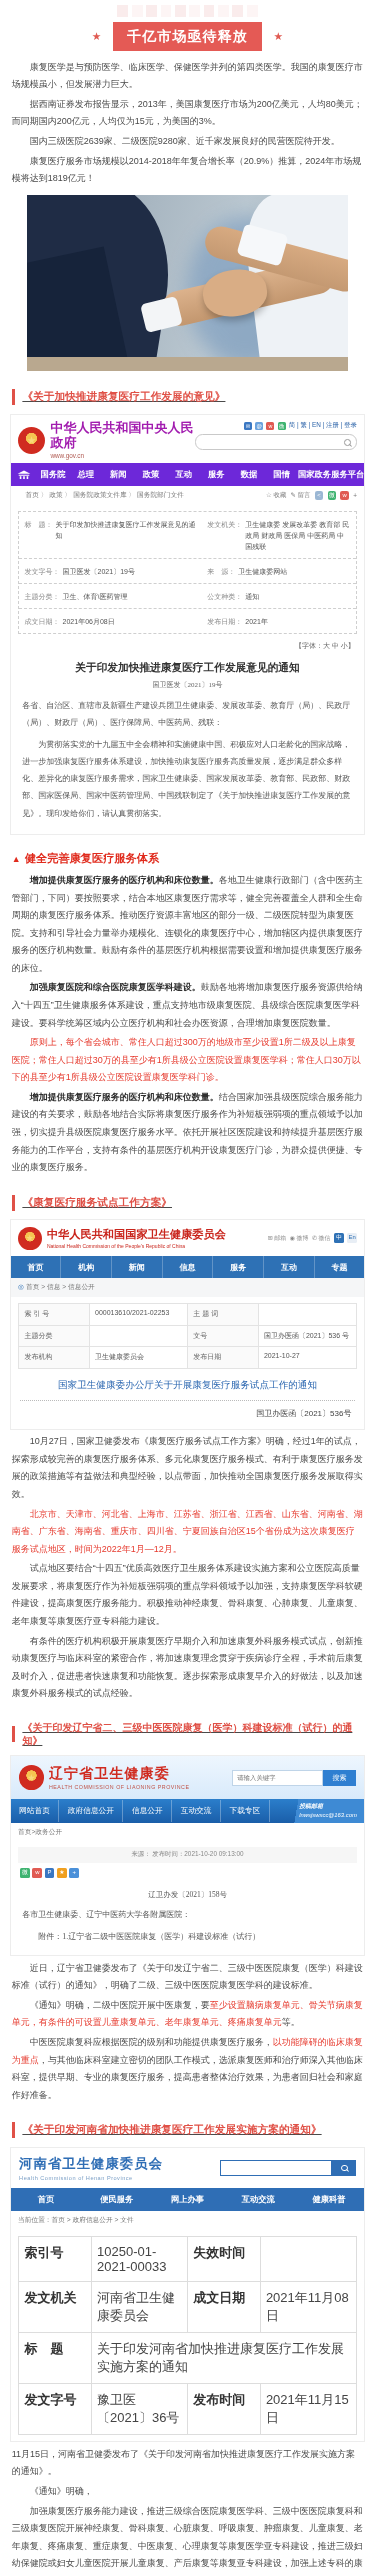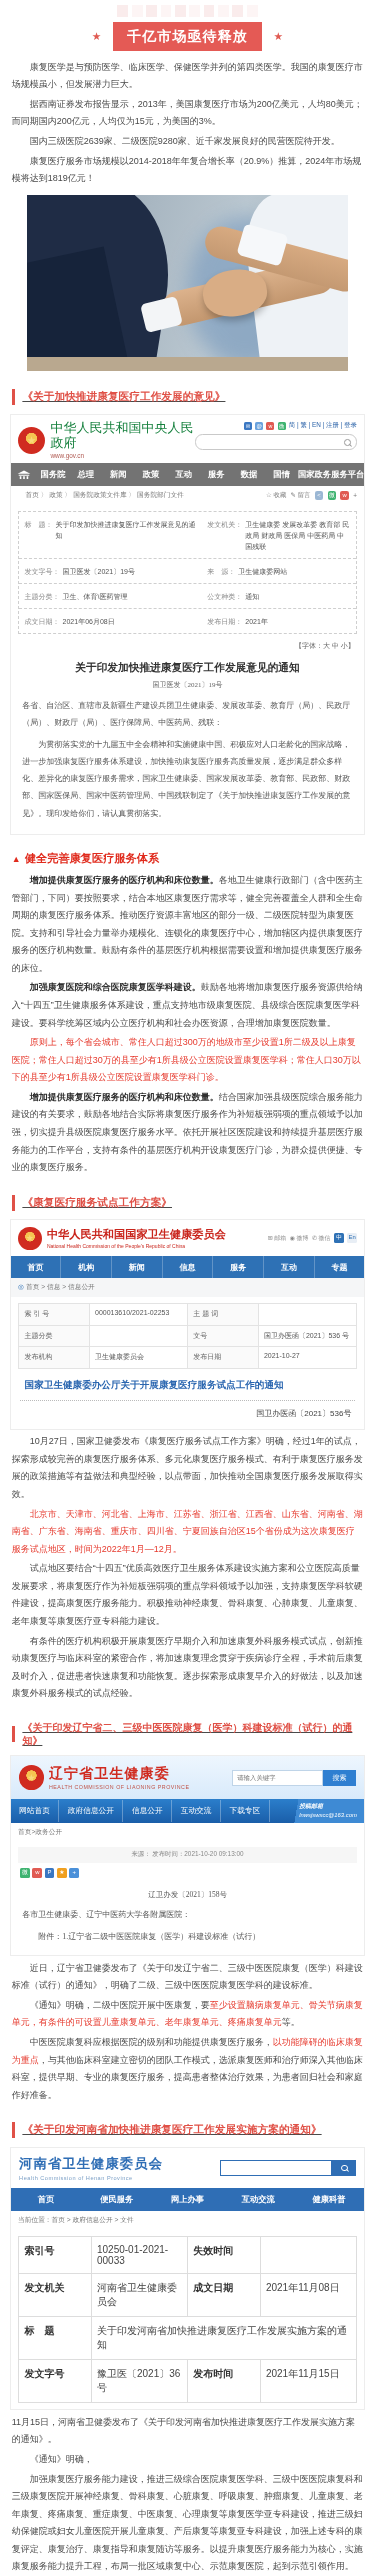--- a/index.html
+++ b/index.html
@@ -53,27 +53,27 @@
   .doc-sub{text-align:center;font-family:"Liberation Serif",serif;font-size:7px;color:#666;margin-bottom:7.5px;}
   .doc-body{font-family:"Liberation Serif",serif;font-size:8px;color:#555;line-height:2.15;margin:4.3px 11.7px;}
   .doc-body.ind{text-indent:2em;}
   .mag{display:inline-block;width:4.8px;height:4.8px;border:1.1px solid #999;border-radius:50%;position:relative;}
   .mag:after{content:'';position:absolute;width:3.2px;height:1.1px;background:#999;transform:rotate(45deg);right:-2.7px;bottom:-1.1px;}
 
   
   .gov-head{display:flex;justify-content:space-between;align-items:flex-start;padding:6.4px 7.5px 4.3px;}
   .gov-brand{display:flex;align-items:center;gap:5.3px;}
   .emblem{width:27px;height:27px;border-radius:50%;background:radial-gradient(circle at 50% 42%,#f5c451 0 26%,#d02b20 28%);display:flex;align-items:center;justify-content:center;color:#f8d97a;font-size:10.7px;flex:0 0 auto;}
-  .gov-title{color:#15803d;font-size:13px;font-weight:normal;line-height:1.15;}
+  .gov-title{color:#a21caf;font-size:13px;font-weight:bold;line-height:1.15;}
   .gov-url{color:#b05a52;font-size:6.4px;margin-top:1.1px;}
   .gov-right{display:flex;flex-direction:column;align-items:flex-end;gap:4.3px;}
   .gov-icons{display:flex;align-items:center;gap:3.2px;font-size:6.4px;color:#2a62a8;}
   .mini{display:inline-block;width:8px;height:8px;border-radius:1.6px;font-size:5.3px;line-height:8px;text-align:center;color:#fff;}
   .searchpill{width:149px;height:14px;border:0.5px solid #c9c9c9;border-radius:7.5px;display:flex;align-items:center;justify-content:flex-end;padding:0 5.3px;}
-  .gov-nav{display:flex;align-items:stretch;background:#737373;color:#fff;}
+  .gov-nav{display:flex;align-items:stretch;background:#6d28d9;color:#fff;}
   .gov-nav .item{flex:1;display:flex;align-items:center;justify-content:center;font-size:8.3px;font-weight:bold;padding:5.9px 0;white-space:nowrap;}
   .gov-nav .item.wide{flex:1.9;}
   .gov-crumbrow{display:flex;justify-content:space-between;align-items:center;padding:0 7.5px;}
   .crumb-acts{display:flex;align-items:center;gap:4.3px;font-size:6.4px;color:#777;}
   .dot-ic{display:inline-block;width:8.5px;height:8.5px;border-radius:2.1px;color:#fff;font-size:5.9px;line-height:8.5px;text-align:center;}
   .fontbar{text-align:right;font-size:7px;color:#666;margin:5.3px 9.6px 0;}
 
   
   .nhc-head{display:flex;justify-content:space-between;align-items:center;padding:6.4px 7.5px;}
   .nhc-title{color:#c9251c;font-weight:bold;font-size:11.2px;line-height:1.2;}
@@ -83,21 +83,21 @@
   .nhc-nav{display:flex;background:#2e71b5;color:#fff;}
   .nhc-nav .item{flex:1;text-align:center;font-size:8px;font-weight:bold;padding:5.3px 0;border-right:0.5px solid rgba(255,255,255,.25);}
   .nhc-nav .item:last-child{border-right:none;}
   .nhc-crumb{background:#f5f6f7;}
   .grid-tbl{margin:6.4px 7.5px;border:0.5px solid #e3e3e3;font-size:7px;color:#555;}
   .grid-tbl .row{display:flex;border-bottom:0.5px solid #e3e3e3;}
   .grid-tbl .row:last-child{border-bottom:none;}
   .grid-tbl .lblc{flex:0 0 59px;padding:5.3px;background:#fafafa;color:#666;border-right:0.5px solid #e3e3e3;}
   .grid-tbl .valc{flex:1;padding:5.3px;border-right:0.5px solid #e3e3e3;}
   .grid-tbl .valc:last-child{border-right:none;}
-  .nhc-doc-title{text-align:left;color:#2a66b0;font-size:9.6px;font-weight:bold;margin:10.7px 14px 7.5px;}
+  .nhc-doc-title{text-align:center;color:#2a66b0;font-size:9.6px;font-weight:normal;margin:10.7px 14px 7.5px;}
   .dotline{border-top:0.5px dotted #bbb;margin:0 9.6px;}
   .docno-right{text-align:right;font-size:8px;color:#444;margin:7.5px 13px 9.6px;}
 
   
   .ln-head{background:linear-gradient(#eef6fe,#d8eafb);display:flex;justify-content:space-between;align-items:center;padding:8.5px 8.5px;}
   .ln-brand{display:flex;align-items:center;gap:5.3px;}
   .ln-title{color:#d02b20;font-size:14px;font-weight:bold;letter-spacing:1.1px;}
   .ln-en{color:#c05348;font-size:5.3px;letter-spacing:0.5px;margin-top:1.6px;}
   .ln-search{display:flex;}
   .ln-input{width:91px;height:16px;border:0.5px solid #bfd4e8;background:#fff;font-size:6.4px;color:#999;padding:0 4.3px;box-sizing:border-box;}
@@ -113,21 +113,21 @@
   .hn-head{display:flex;justify-content:space-between;align-items:center;padding:7.5px 8.5px;}
   .hn-title{color:#2f6eb5;font-size:13.3px;font-weight:bold;letter-spacing:1.1px;}
   .hn-en{color:#7da0c6;font-size:5.6px;letter-spacing:0.5px;margin-top:1.6px;}
   .hn-search{display:flex;}
   .hn-input{width:112px;height:16px;border:1.1px solid #2f6eb5;box-sizing:border-box;background:#fff;}
   .hn-btn{width:23.5px;height:16px;background:#2f6eb5;display:flex;align-items:center;justify-content:center;border:none;}
   .hn-btn .mag{border-color:#fff;}
   .hn-btn .mag:after{background:#fff;}
   .hn-nav{display:flex;background:#2f6eb5;color:#fff;}
   .hn-nav .item{flex:1;text-align:center;font-size:8.3px;font-weight:bold;padding:5.9px 0;}
-  .hn-tbl{margin:6.4px 7.5px;border:0.5px solid #ddd;font-size:10px;color:#444;}
+  .hn-tbl{margin:6.4px 7.5px;border:0.5px solid #ddd;font-size:13px;color:#444;}
   .hn-tbl .row{display:flex;border-bottom:0.5px solid #ddd;}
   .hn-tbl .row:last-child{border-bottom:none;}
   .hn-tbl .lblc{flex:0 0 61px;padding:7px 5.3px;font-weight:bold;color:#333;border-right:0.5px solid #ddd;}
   .hn-tbl .valc{flex:1;padding:7px 5.3px;border-right:0.5px solid #ddd;}
   .hn-tbl .valc:last-child{border-right:none;}
 </style>
 </head>
 <body>
 
 <div class="wrap">

